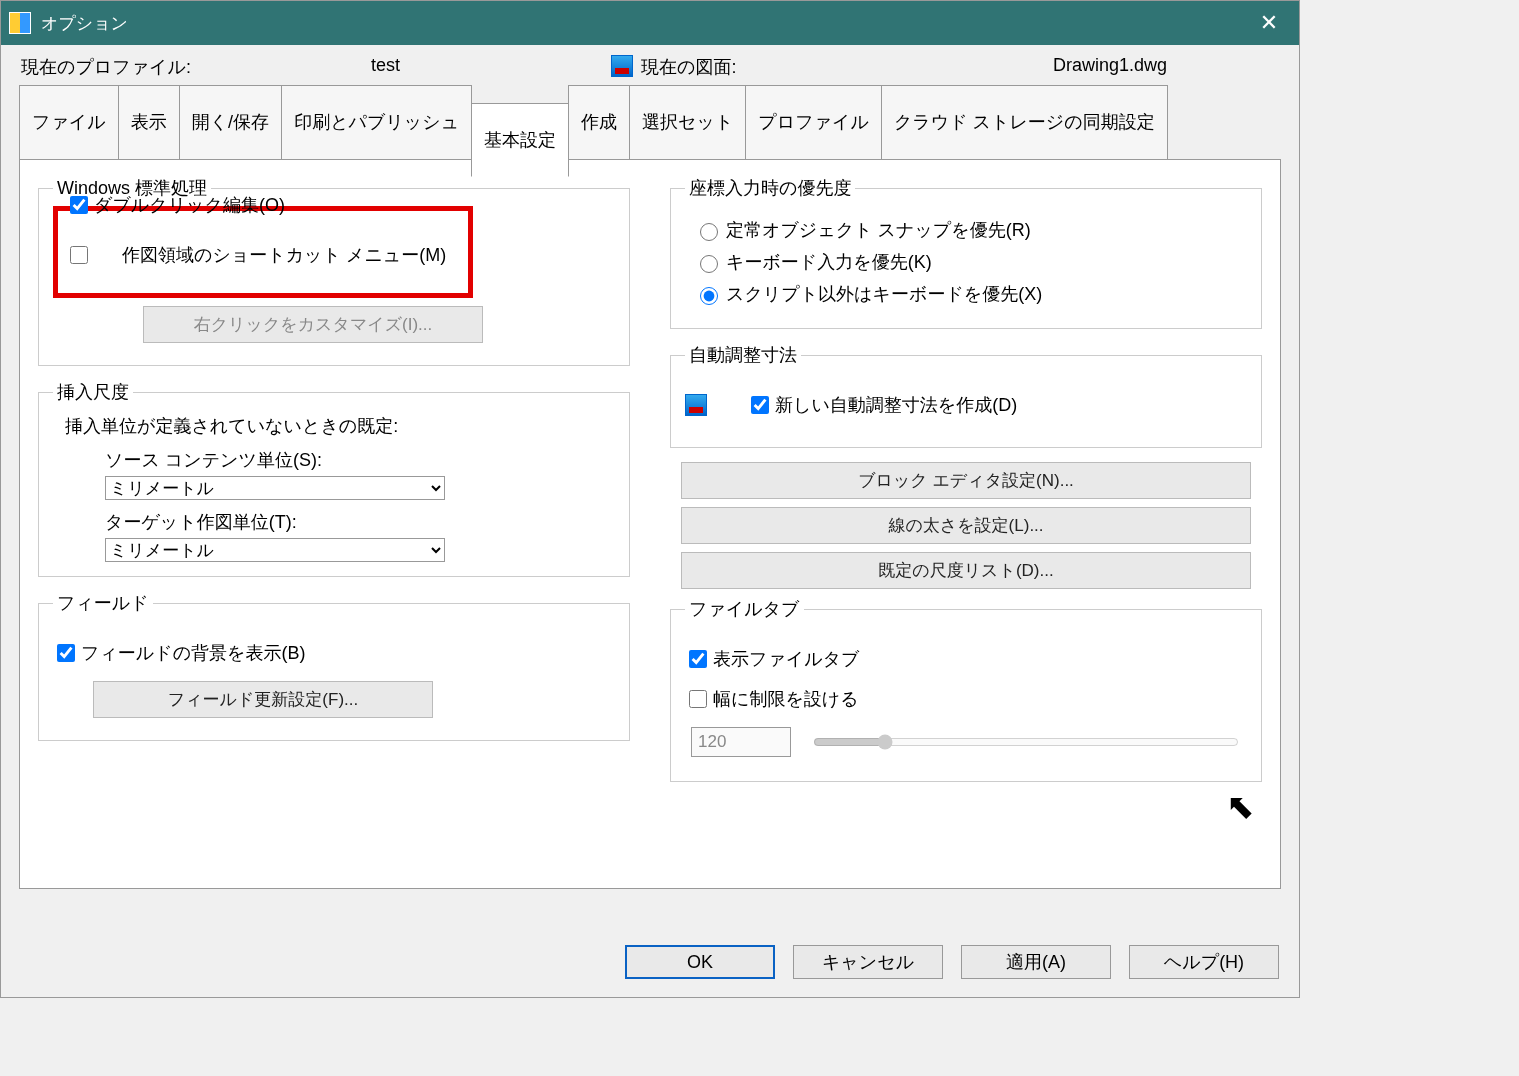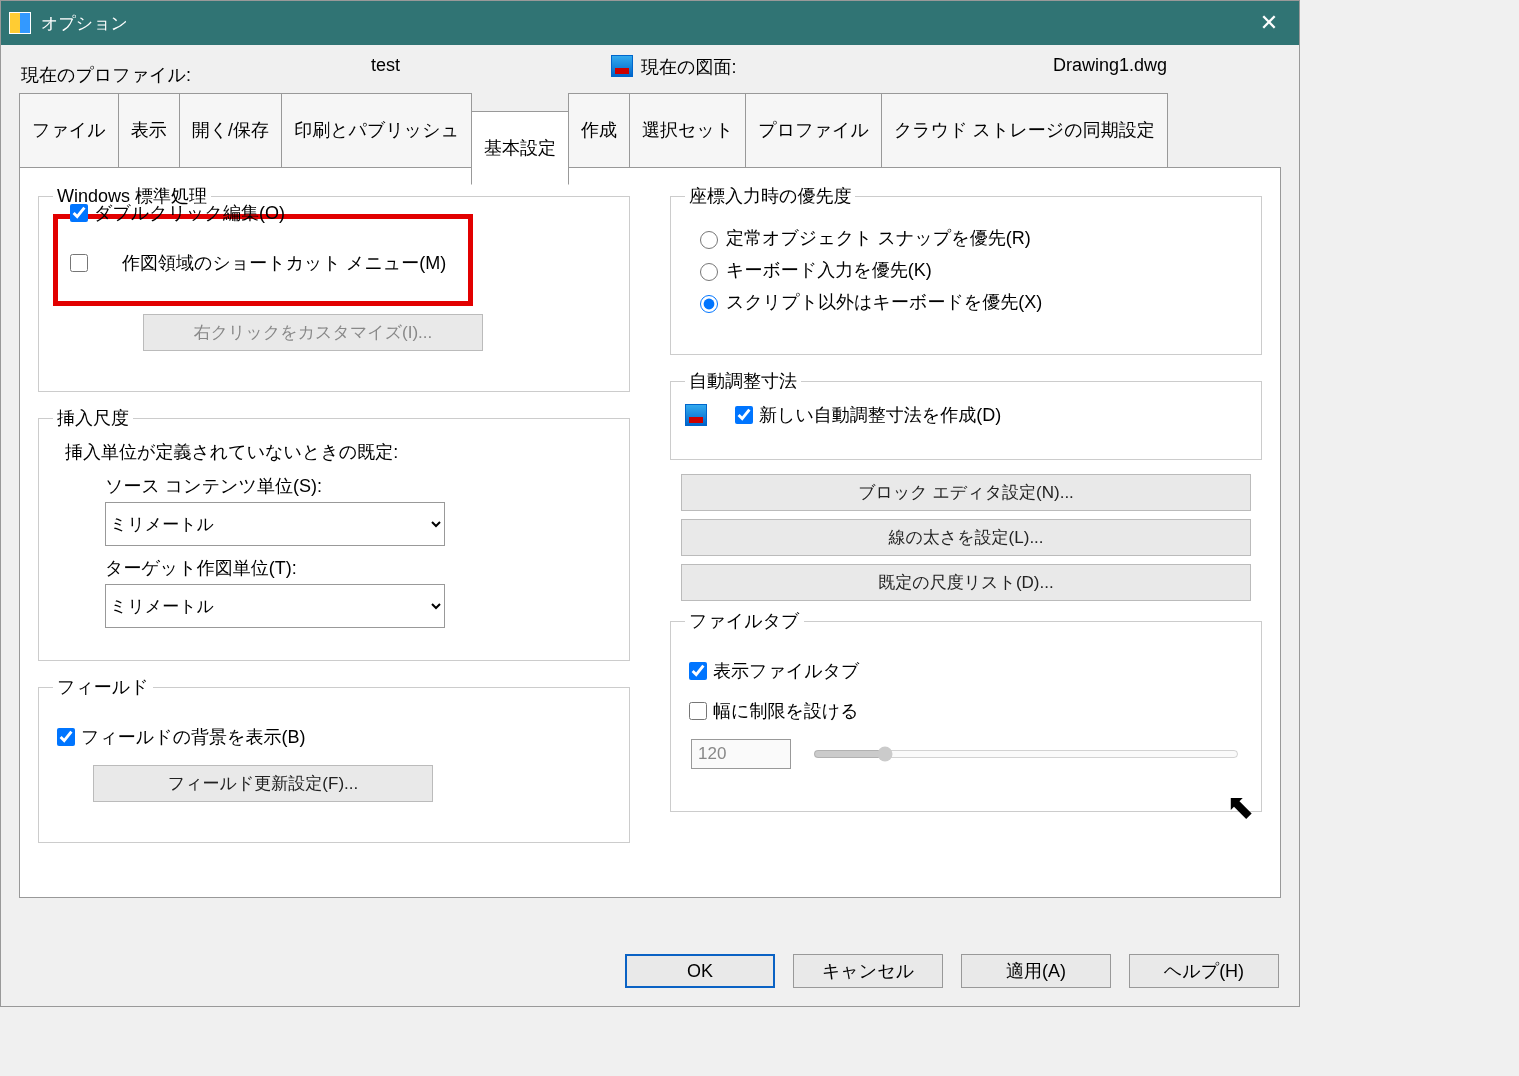--- a/index.html
+++ b/index.html
@@ -6,43 +6,43 @@
   body { margin: 0; background: #f0f0f0; font-size: 15px; color: #000; }
   .dlg { width: 1300px; background: #f0f0f0; border: 1px solid #999; }
   .titlebar {
     background: #307474; color: #fff; height: 44px; display: flex;
     align-items: center; padding: 0 8px; font-size: 17px;
   }
   .titlebar .app-icon { width: 22px; height: 22px; background: linear-gradient(90deg,#ffcc33 50%,#3399ff 50%); margin-right: 10px; border:1px solid #fff; }
   .titlebar .spacer { flex: 1; }
   .titlebar .close { width: 44px; height: 44px; display:flex; align-items:center; justify-content:center; font-size:22px; }
   .header-row { display:flex; padding: 10px 20px 6px 20px; font-size:18px; }
-  .header-row .lbl1 { width: 350px; margin-top: 8px; }
+  .header-row .lbl1 { width: 350px; }
   .header-row .val1 { width: 240px; }
   .header-row .icon-small { width:22px; height:22px; background:linear-gradient(#3ae,#06c); border:1px solid #06c; margin-right:8px; display:inline-block; vertical-align:middle; position:relative; }
   .header-row .icon-small::after{content:"";position:absolute;bottom:2px;left:3px;right:3px;height:6px;background:#c00;}
   .header-row .lbl2 { width: 300px; }
   .header-row .val2 { flex:1; text-align:center; }
   .tabs { display:flex; border-bottom: none; margin: 0 18px; }
   .tab { padding: 24px 12px; font-size:18px; border: 1px solid #999; border-bottom:none; background:#f6f6f6; margin-right:-1px; }
   .tab.active { background:#fff; position:relative; top:18px; border-bottom:1px solid #fff; }
   .pane { background:#fff; margin: 0 18px 10px 18px; border:1px solid #999; padding: 16px 18px 40px 18px; display:flex; gap:40px; min-height:730px; }
   .col { flex:1; }
-  fieldset { border:1px solid #ccc; margin: 0 0 14px 0; padding: 10px 14px 32px 14px; }
+  fieldset { border:1px solid #ccc; margin: 0 0 14px 0; padding: 10px 14px 14px 14px; }
   legend { font-size:18px; padding: 0 4px; }
   .chk { display:flex; align-items:center; margin: 16px 0; font-size:18px; }
   .chk input[type=checkbox] { width:18px; height:18px; margin-right:6px; }
   .rad { display:flex; align-items:center; margin:8px 0 8px 10px; font-size:18px; }
   .rad input[type=radio] { width:18px; height:18px; margin-right:8px; }
   .btn { display:block; width: 340px; padding: 6px 0; text-align:center; background:#e9e9e9; border:1px solid #bbb; font-size:17px; margin: 8px auto; color:#222;}
   .btn.wide { width: 570px; }
   .btn.disabled { color:#888; }
   .highlight-box { border:5px solid #e20000; padding:18px 8px 10px 8px; margin: -4px 0 8px 0; width:420px; }
   .lbl-sub { margin:10px 0 4px 52px; font-size:18px; }
-  select.combo { width:340px; height:44px; font-size:17px; margin-left:52px; background:#fff; border:1px solid #999; }
+  select.combo { width:340px; height:24px; font-size:17px; margin-left:52px; background:#fff; border:1px solid #999; }
   .auto-dim .icon-small{ width:22px; height:22px; background:linear-gradient(#3ae,#06c); border:1px solid #06c; display:inline-block; vertical-align:middle; margin-right:24px;position:relative;}
   .auto-dim .icon-small::after{content:"";position:absolute;bottom:2px;left:3px;right:3px;height:6px;background:#c00;}
   .slider-row { display:flex; align-items:center; gap:20px; margin:10px 6px; }
   .slider-row input[type=text]{ width:100px; height:30px; font-size:17px; color:#888; padding:2px 6px; border:1px solid #999;}
   .slider-row input[type=range]{ flex:1; accent-color:#888;}
   .footer { display:flex; justify-content:flex-end; gap:18px; padding: 10px 20px 18px 20px; }
   .footer .fbtn { width:150px; height:34px; font-size:18px; background:#e9e9e9; border:1px solid #999;margin-top:36px; }
   .footer .fbtn.ok { border:2px solid #0a62c4; }
   .cursor { position:absolute; left:1225px; top:785px; font-size:34px; color:#000; pointer-events:none;}
 </style>
@@ -132,21 +132,21 @@
         <label class="rad">
             <input type="radio" name="cp" checked="" style="">
           <span>スクリプト以外はキーボードを優先(X)</span>
           </label>
       </fieldset>
 
       <fieldset class="auto-dim">
         <legend>自動調整寸法</legend>
         <div style="display:flex;align-items:center;">
           <span class="icon-small"></span>
-          <label class="chk" style="margin:0;">
+          <label class="chk" style="margin:16px;">
             <input type="checkbox" checked="" style="">
             <span>新しい自動調整寸法を作成(D)</span>
           </label>
         </div>
       </fieldset>
 
       <button class="btn wide">ブロック エディタ設定(N)...</button>
       <button class="btn wide">線の太さを設定(L)...</button>
       <button class="btn wide">既定の尺度リスト(D)...</button>
 

